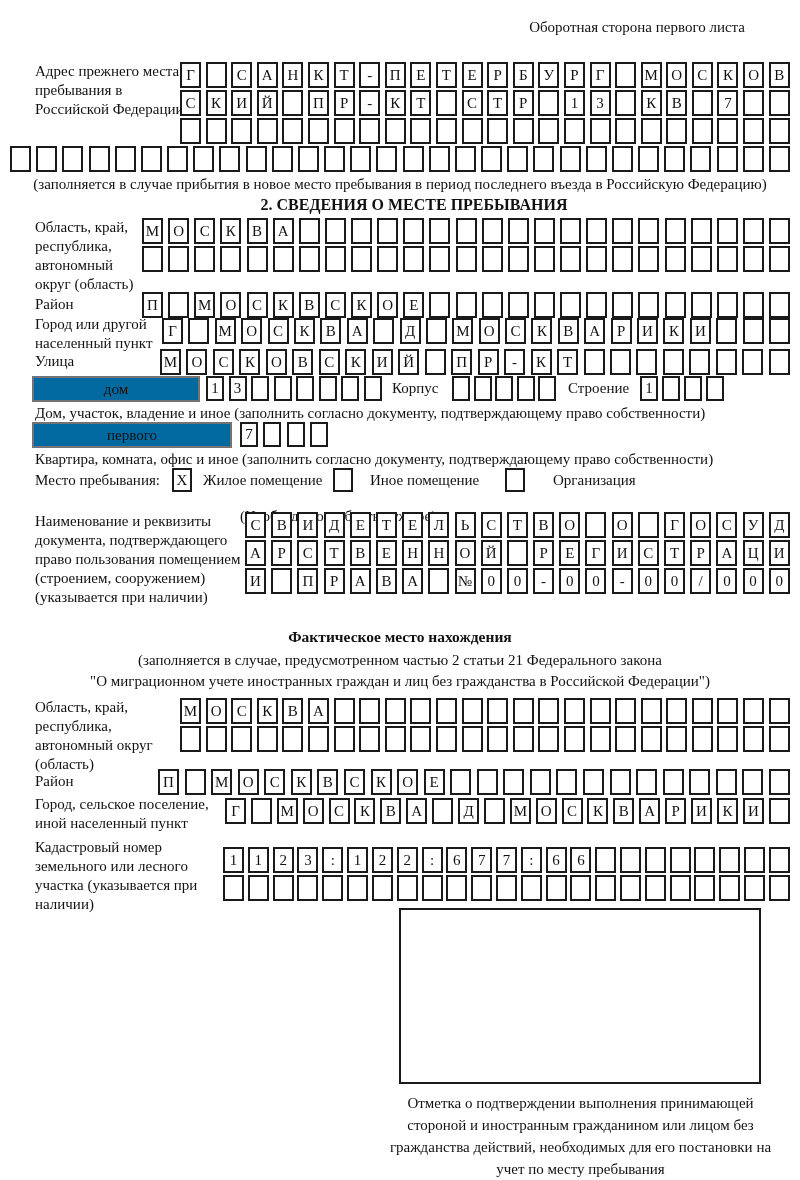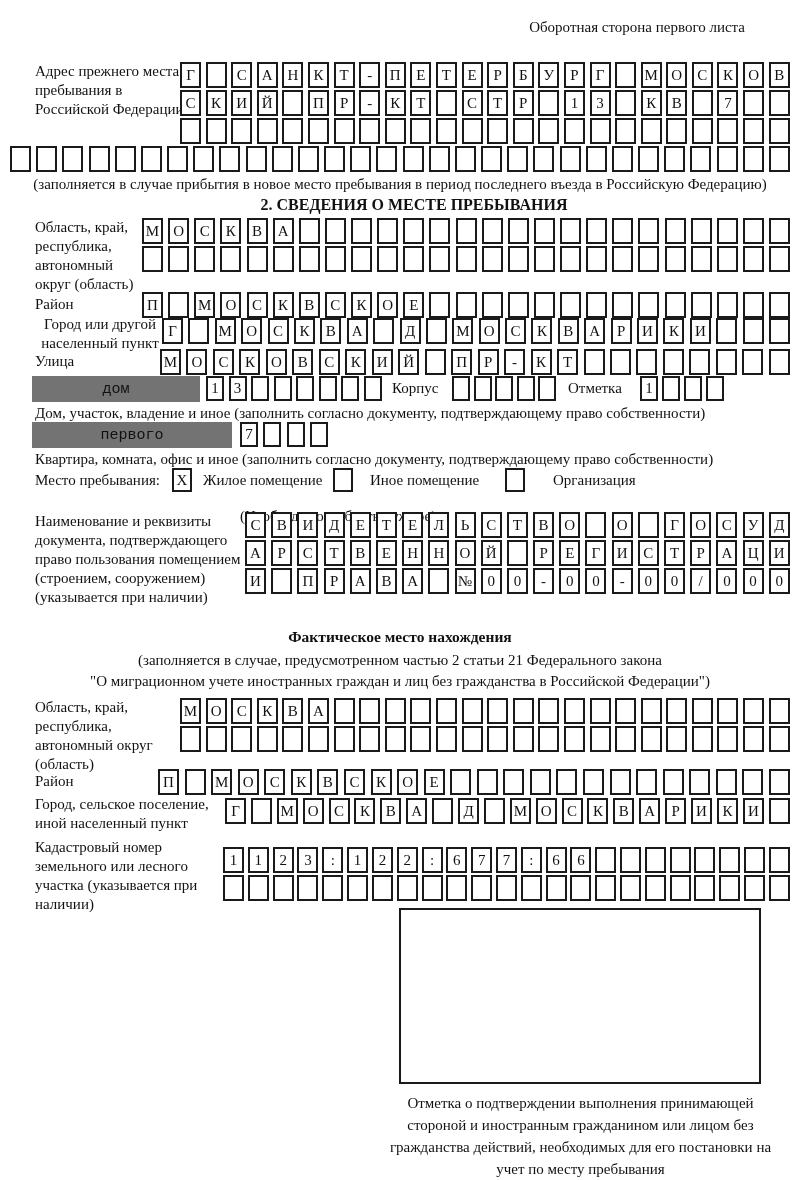--- a/index.html
+++ b/index.html
@@ -13,22 +13,22 @@
   .center{text-align:center;}
   .heading{font-weight:bold;font-size:16px;text-align:center;}
   .subheading{font-weight:bold;font-size:15.5px;text-align:center;}
   .cellrow{display:flex;justify-content:space-between;}
   .cell{
     width:21px;height:26px;border:2px solid #1a1a1a;box-sizing:border-box;background:#fff;
     display:flex;align-items:center;justify-content:center;font-size:15px;flex:none;
   }
   .narrow .cell{width:18px;height:25px;}
   .wordbox{
-    border:2px solid #737373;box-sizing:border-box;background:#737373;
-    display:flex;align-items:center;justify-content:center;font-size:15px;font-family:Liberation Mono, monospace;
+    border:2px solid #737373;box-sizing:border-box;background:#0369a1;
+    display:flex;align-items:center;justify-content:center;font-size:15px;
   }
   .checkbox{
     width:20px;height:24px;border:2px solid #1a1a1a;box-sizing:border-box;background:#fff;
     display:flex;align-items:center;justify-content:center;font-size:15px;flex:none;
   }
   .stampbox{border:2px solid #1a1a1a;box-sizing:border-box;background:#fff;}
 </style>
 </head>
 <body>
 
@@ -229,21 +229,21 @@
       <div class="cell"></div>
       <div class="cell"></div>
       <div class="cell"></div>
       <div class="cell"></div>
       <div class="cell"></div>
       <div class="cell"></div>
       <div class="cell"></div>
       <div class="cell"></div>
     </div>
 
-  <div class="abs lbl" style="left:35px;top:315px;width:130px;text-align:center;">Город или другой населенный пункт</div>
+  <div class="abs lbl" style="left:35px;top:315px;width:130px;">Город или другой населенный пункт</div>
   <div class="abs cellrow" style="left:162px;top:318px;width:628px;">
       <div class="cell">Г</div>
       <div class="cell"></div>
       <div class="cell">М</div>
       <div class="cell">О</div>
       <div class="cell">С</div>
       <div class="cell">К</div>
       <div class="cell">В</div>
       <div class="cell">А</div>
       <div class="cell"></div>
@@ -304,21 +304,21 @@
       <div class="cell"></div>
     </div>
   <div class="abs lbl" style="left:392px;top:379px;">Корпус</div>
   <div class="abs cellrow narrow" style="left:452px;top:376px;width:104px;">
       <div class="cell"></div>
       <div class="cell"></div>
       <div class="cell"></div>
       <div class="cell"></div>
       <div class="cell"></div>
     </div>
-  <div class="abs lbl" style="left:568px;top:379px;">Отметка</div>
+  <div class="abs lbl" style="left:568px;top:379px;">Строение</div>
   <div class="abs cellrow narrow" style="left:640px;top:376px;width:84px;">
       <div class="cell">1</div>
       <div class="cell"></div>
       <div class="cell"></div>
       <div class="cell"></div>
     </div>
   <div class="abs cap" style="left:35px;top:405px;width:740px;">Дом, участок, владение и иное (заполнить согласно документу, подтверждающему право собственности)</div>
 
   <div class="abs wordbox" style="left:32px;top:422px;width:200px;height:26px;">первого</div>
   <div class="abs cellrow narrow" style="left:240px;top:422px;width:88px;">

